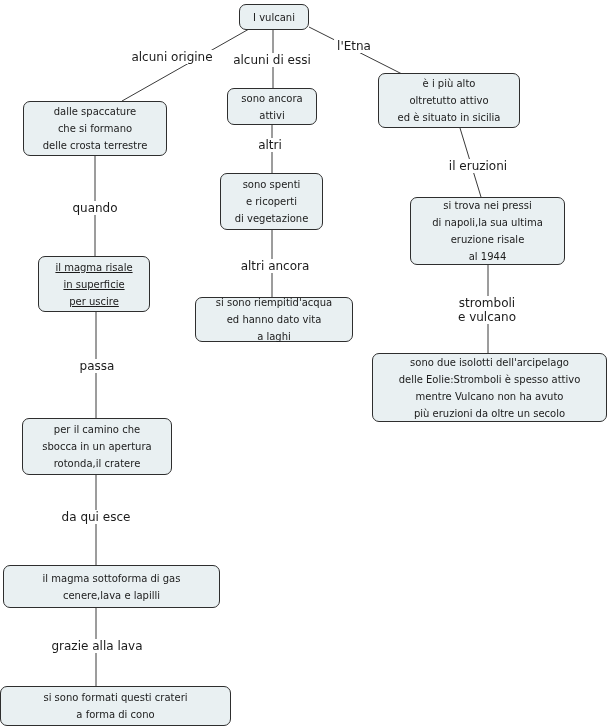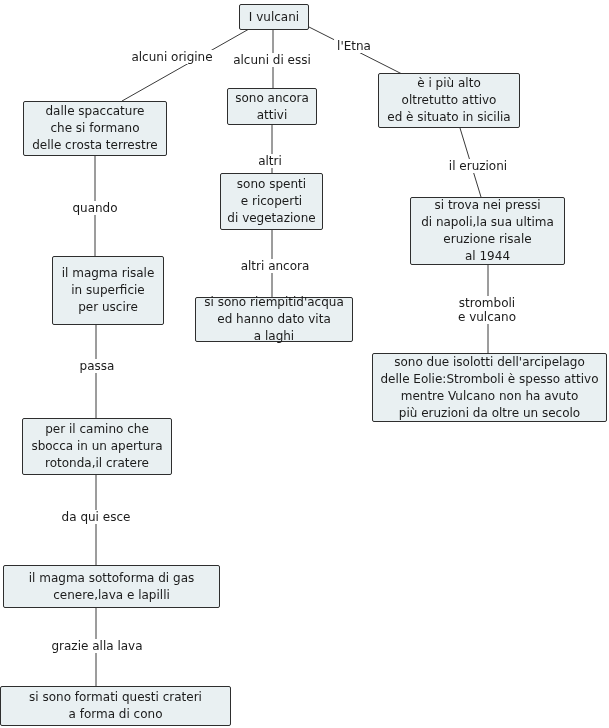--- a/index.html
+++ b/index.html
@@ -29,23 +29,23 @@
   }
   svg.edges line {
     stroke: var(--line);
     stroke-width: 1;
   }
   .node {
     position: absolute;
     z-index: 2;
     background: var(--node-fill);
     border: 1px solid var(--node-border);
-    border-radius: 2px;
+    border-radius: 7px;
     color: var(--text);
-    font-size: 12px;
+    font-size: 10px;
     line-height: 17px;
     text-align: center;
     white-space: pre;
     display: flex;
     align-items: center;
     justify-content: center;
     cursor: default;
   }
   .link-label {
     position: absolute;
@@ -77,21 +77,21 @@
     <line x1="272" y1="125" x2="272" y2="173"></line>
     <line x1="272" y1="230" x2="272" y2="297"></line>
     <line x1="460" y1="128" x2="481" y2="197"></line>
     <line x1="488" y1="265" x2="488" y2="353"></line>
   </svg>
 
   <div class="node" style="left:239px; top:4px;   width:70px;  height:26px;">I vulcani</div>
   <div class="node" style="left:23px;  top:101px; width:144px; height:55px;">dalle spaccature
 che si formano
 delle crosta terrestre</div>
-  <div class="node" style="left:52px;  top:256px; width:112px; height:69px;">il magma risale
+  <div class="node" style="left:38px;  top:256px; width:112px; height:56px;text-decoration:underline;">il magma risale
 in superficie
 per uscire</div>
   <div class="node" style="left:22px;  top:418px; width:150px; height:57px;">per il camino che
 sbocca in un apertura
 rotonda,il cratere</div>
   <div class="node" style="left:3px;   top:565px; width:217px; height:43px;">il magma sottoforma di gas
 cenere,lava e lapilli</div>
   <div class="node" style="left:0px;   top:686px; width:231px; height:40px;text-align:center;">si sono formati questi crateri
 a forma di cono</div>
   <div class="node" style="left:227px; top:88px;  width:90px;  height:37px;">sono ancora
@@ -114,19 +114,19 @@
 mentre Vulcano non ha avuto
 più eruzioni da oltre un secolo</div>
 
   <div class="link-label" style="left:172px; top:57px;">alcuni origine</div>
   <div class="link-label" style="left:272px; top:60px;">alcuni di essi</div>
   <div class="link-label" style="left:354px; top:46px;">l'Etna</div>
   <div class="link-label" style="left:95px;  top:208px;">quando</div>
   <div class="link-label" style="left:97px;  top:366px;">passa</div>
   <div class="link-label" style="left:96px;  top:517px;">da qui esce</div>
   <div class="link-label" style="left:97px;  top:646px;">grazie alla lava</div>
-  <div class="link-label" style="left:270px; top:145px;margin-top:16px;">altri</div>
+  <div class="link-label" style="left:270px; top:145px;">altri</div>
   <div class="link-label" style="left:275px; top:266px;">altri ancora</div>
   <div class="link-label" style="left:478px; top:166px;">il eruzioni</div>
   <div class="link-label" style="left:487px; top:310px;">stromboli
 e vulcano</div>
 
 </div>
 
 </body></html>

